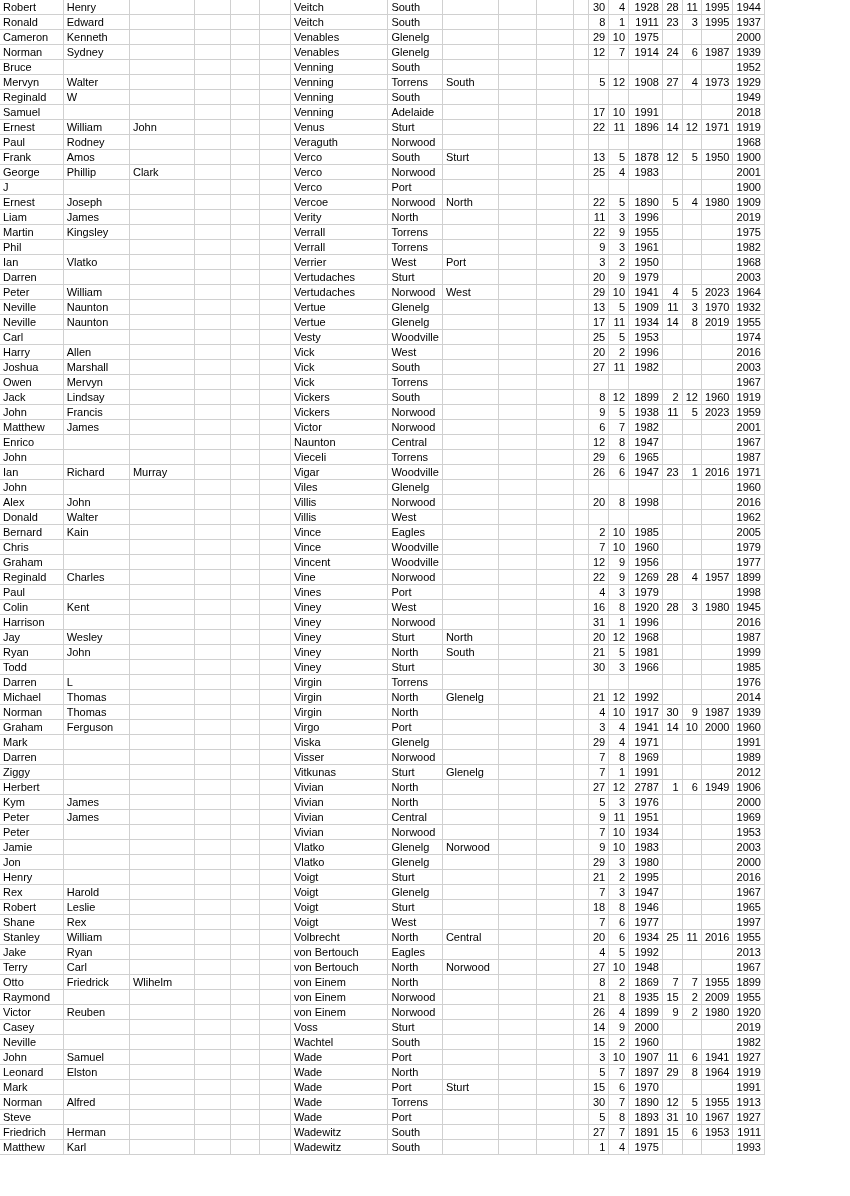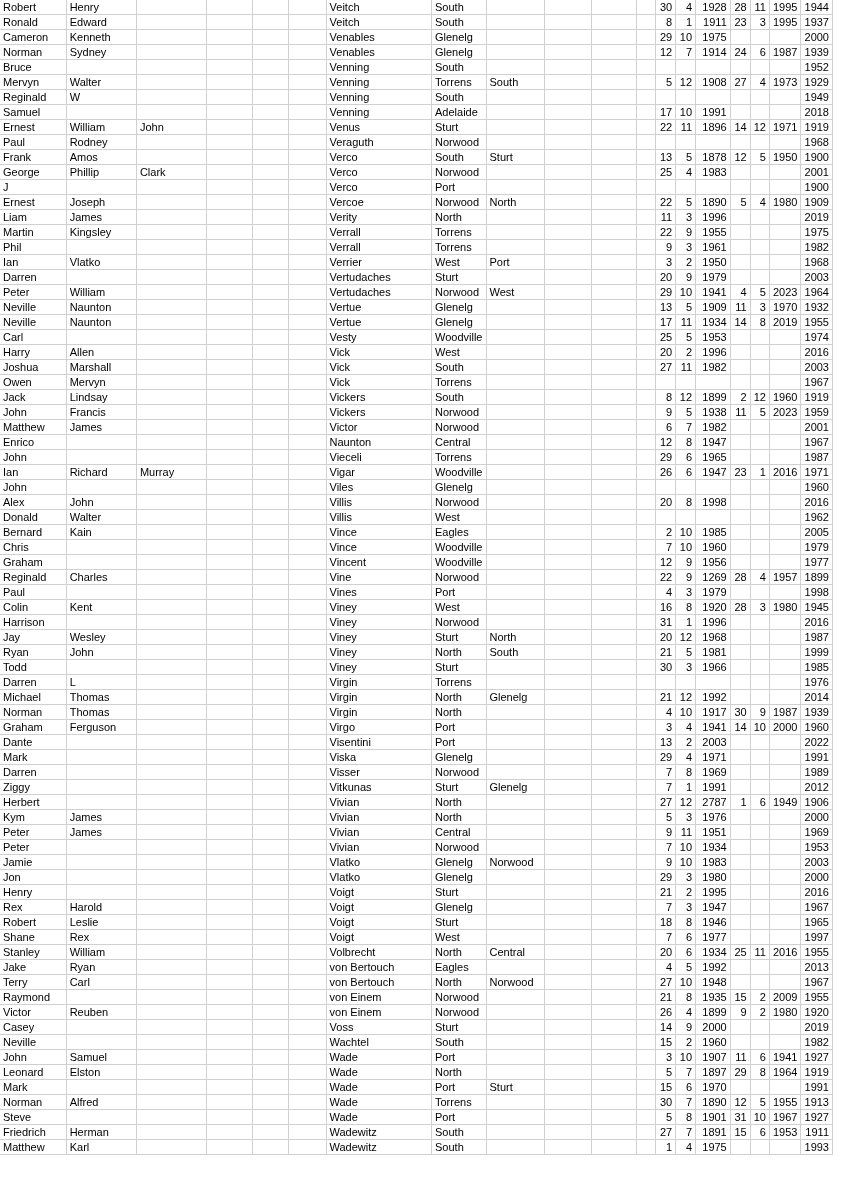--- a/index.html
+++ b/index.html
@@ -1,18 +1,18 @@
 <!DOCTYPE html>
 <html><head>
 <meta charset="utf-8">
 <style>
   html, body { margin: 0; padding: 0; background: #ffffff; }
   .sheet {
     position: relative;
-    width: 833px;
+    width: 765px;
     height: 1196px;
     overflow: hidden;
     background: #ffffff;
     font-family: "Liberation Sans", sans-serif;
     font-size: 11px;
     color: #000000;
   }
   table.grid {
     border-collapse: collapse;
     table-layout: fixed;
@@ -1082,41 +1082,20 @@
           <td class="align-left"></td>
           <td class="align-right">3</td>
           <td class="align-right">4</td>
           <td class="align-right">1941</td>
           <td class="align-right">14</td>
           <td class="align-right">10</td>
           <td class="align-right">2000</td>
           <td class="align-right">1960</td>
         </tr>
         <tr>
-          <td class="align-left">Dante</td>
-          <td class="align-left"></td>
-          <td class="align-left"></td>
-          <td class="align-left"></td>
-          <td class="align-left"></td>
-          <td class="align-left"></td>
-          <td class="align-left">Visentini</td>
-          <td class="align-left">Port</td>
-          <td class="align-left"></td>
-          <td class="align-left"></td>
-          <td class="align-left"></td>
-          <td class="align-left"></td>
-          <td class="align-right">13</td>
-          <td class="align-right">2</td>
-          <td class="align-right">2003</td>
-          <td class="align-right"></td>
-          <td class="align-right"></td>
-          <td class="align-right"></td>
-          <td class="align-right">2022</td>
-        </tr>
-        <tr>
           <td class="align-left">Mark</td>
           <td class="align-left"></td>
           <td class="align-left"></td>
           <td class="align-left"></td>
           <td class="align-left"></td>
           <td class="align-left"></td>
           <td class="align-left">Viska</td>
           <td class="align-left">Glenelg</td>
           <td class="align-left"></td>
           <td class="align-left"></td>
@@ -1439,20 +1418,41 @@
           <td class="align-left"></td>
           <td class="align-right">27</td>
           <td class="align-right">10</td>
           <td class="align-right">1948</td>
           <td class="align-right"></td>
           <td class="align-right"></td>
           <td class="align-right"></td>
           <td class="align-right">1967</td>
         </tr>
         <tr>
+          <td class="align-left">Otto</td>
+          <td class="align-left">Friedrick</td>
+          <td class="align-left">Wlihelm</td>
+          <td class="align-left"></td>
+          <td class="align-left"></td>
+          <td class="align-left"></td>
+          <td class="align-left">von Einem</td>
+          <td class="align-left">North</td>
+          <td class="align-left"></td>
+          <td class="align-left"></td>
+          <td class="align-left"></td>
+          <td class="align-left"></td>
+          <td class="align-right">8</td>
+          <td class="align-right">2</td>
+          <td class="align-right">1869</td>
+          <td class="align-right">7</td>
+          <td class="align-right">7</td>
+          <td class="align-right">1955</td>
+          <td class="align-right">1899</td>
+        </tr>
+        <tr>
           <td class="align-left">Raymond</td>
           <td class="align-left"></td>
           <td class="align-left"></td>
           <td class="align-left"></td>
           <td class="align-left"></td>
           <td class="align-left"></td>
           <td class="align-left">von Einem</td>
           <td class="align-left">Norwood</td>
           <td class="align-left"></td>
           <td class="align-left"></td>
@@ -1621,21 +1621,21 @@
           <td class="align-left"></td>
           <td class="align-left"></td>
           <td class="align-left">Wade</td>
           <td class="align-left">Port</td>
           <td class="align-left"></td>
           <td class="align-left"></td>
           <td class="align-left"></td>
           <td class="align-left"></td>
           <td class="align-right">5</td>
           <td class="align-right">8</td>
-          <td class="align-right">1901</td>
+          <td class="align-right">1893</td>
           <td class="align-right">31</td>
           <td class="align-right">10</td>
           <td class="align-right">1967</td>
           <td class="align-right">1927</td>
         </tr>
         <tr>
           <td class="align-left">Friedrich</td>
           <td class="align-left">Herman</td>
           <td class="align-left"></td>
           <td class="align-left"></td>

